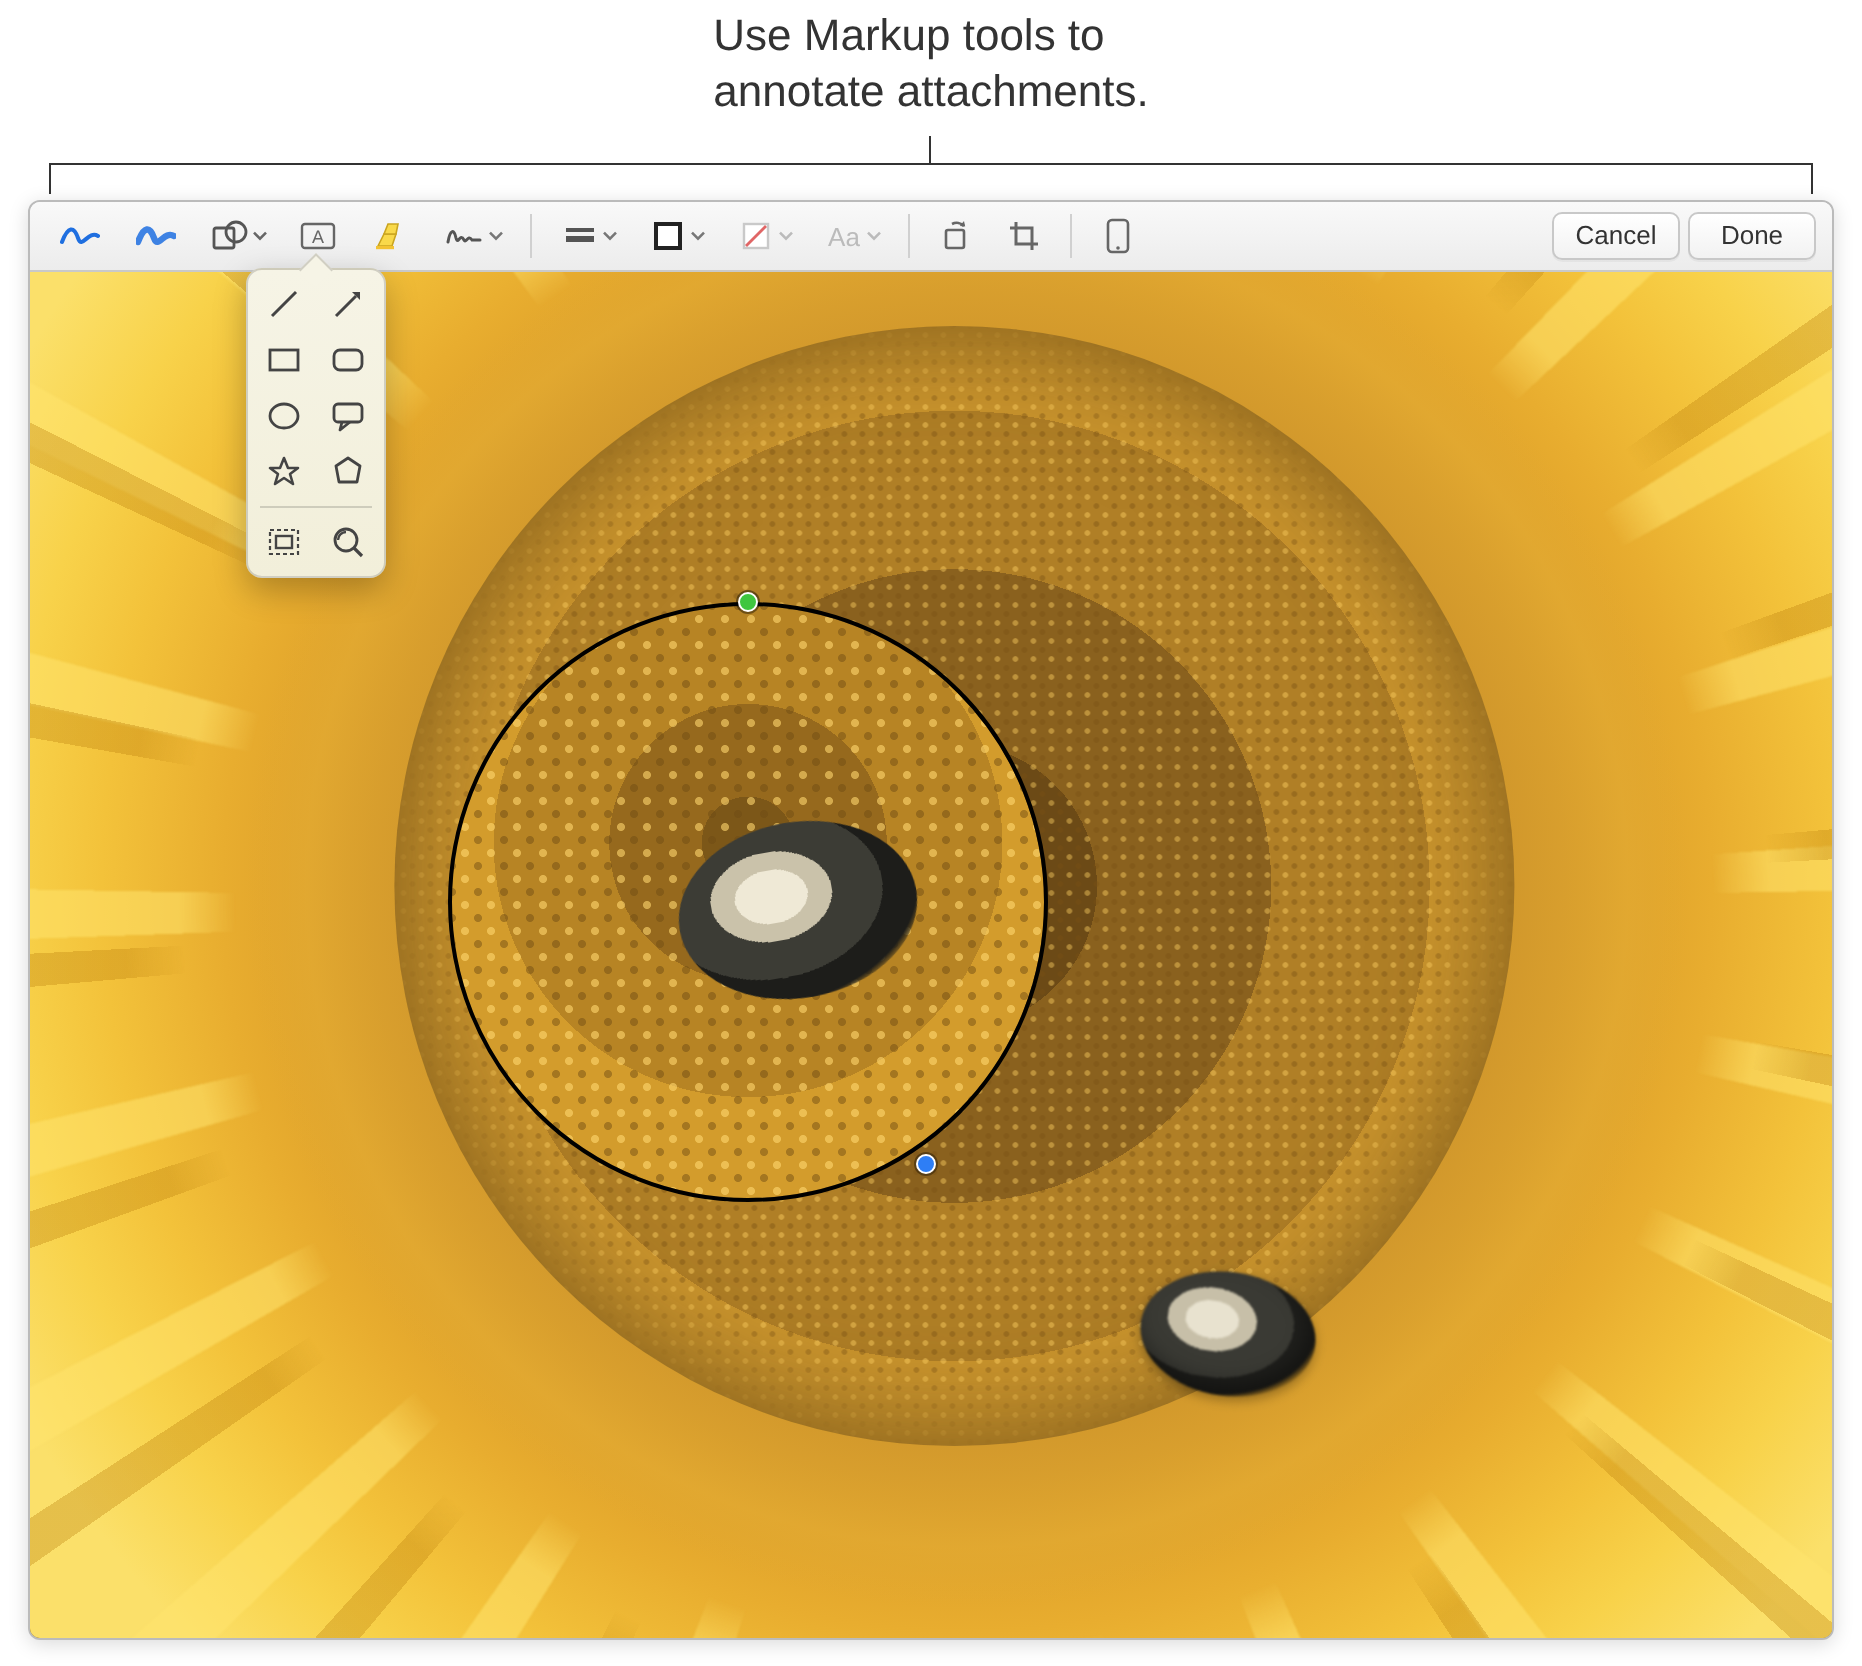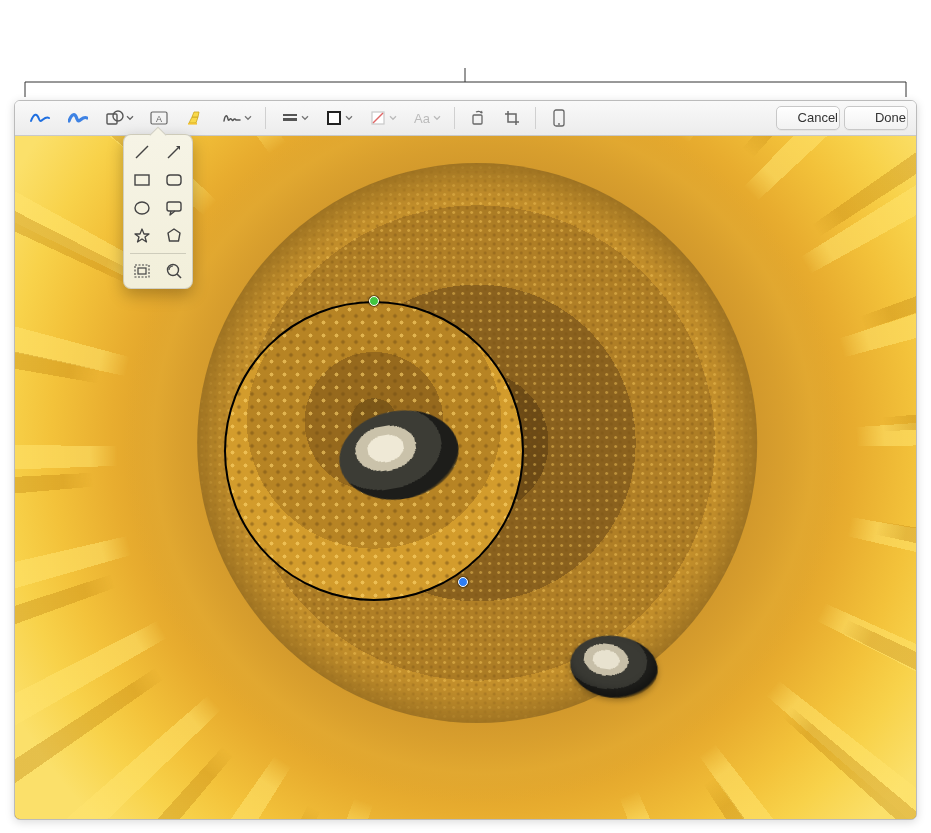--- a/index.html
+++ b/index.html
@@ -96,21 +96,21 @@
   .txt-btn {
     height: 24px;
     min-width: 64px;
     padding: 0 1px;
     border: 1px solid #c8c8c8;
     border-radius: 5px;
     background: linear-gradient(#ffffff,#f2f2f2);
     font-size: 13px;
     color: #333;
     line-height: 22px;
-    text-align: right;
+    text-align: center;
     box-shadow: 0 1px 0 rgba(0,0,0,0.04);
   }
 
   svg { display: block; }
 
   
   .popover {
     position: absolute;
     top: 33px;
     left: 108px;
@@ -288,20 +288,24 @@
     background: #2e7ef5;
     border: 1px solid #fff;
     box-shadow: 0 0 0 1px rgba(0,0,0,0.35);
     left: 78%; top: 92%;
   }
 </style>
 </head>
 <body>
 
 <div class="caption-block">
+  <div class="caption-text">
+    <span>Use Markup tools to</span><br>
+    <span>annotate attachments.</span>
+  </div>
   <svg class="callout-lines" viewBox="0 0 883 30" preserveAspectRatio="none">
     <path d="M1 29 L1 14 L441 14 L441 0 M441 14 L882 14 L882 29" fill="none" stroke="#333" stroke-width="1"></path>
   </svg>
 </div>
 
 <div class="window">
 
   <div class="toolbar">
 
     <div class="tb-btn">

